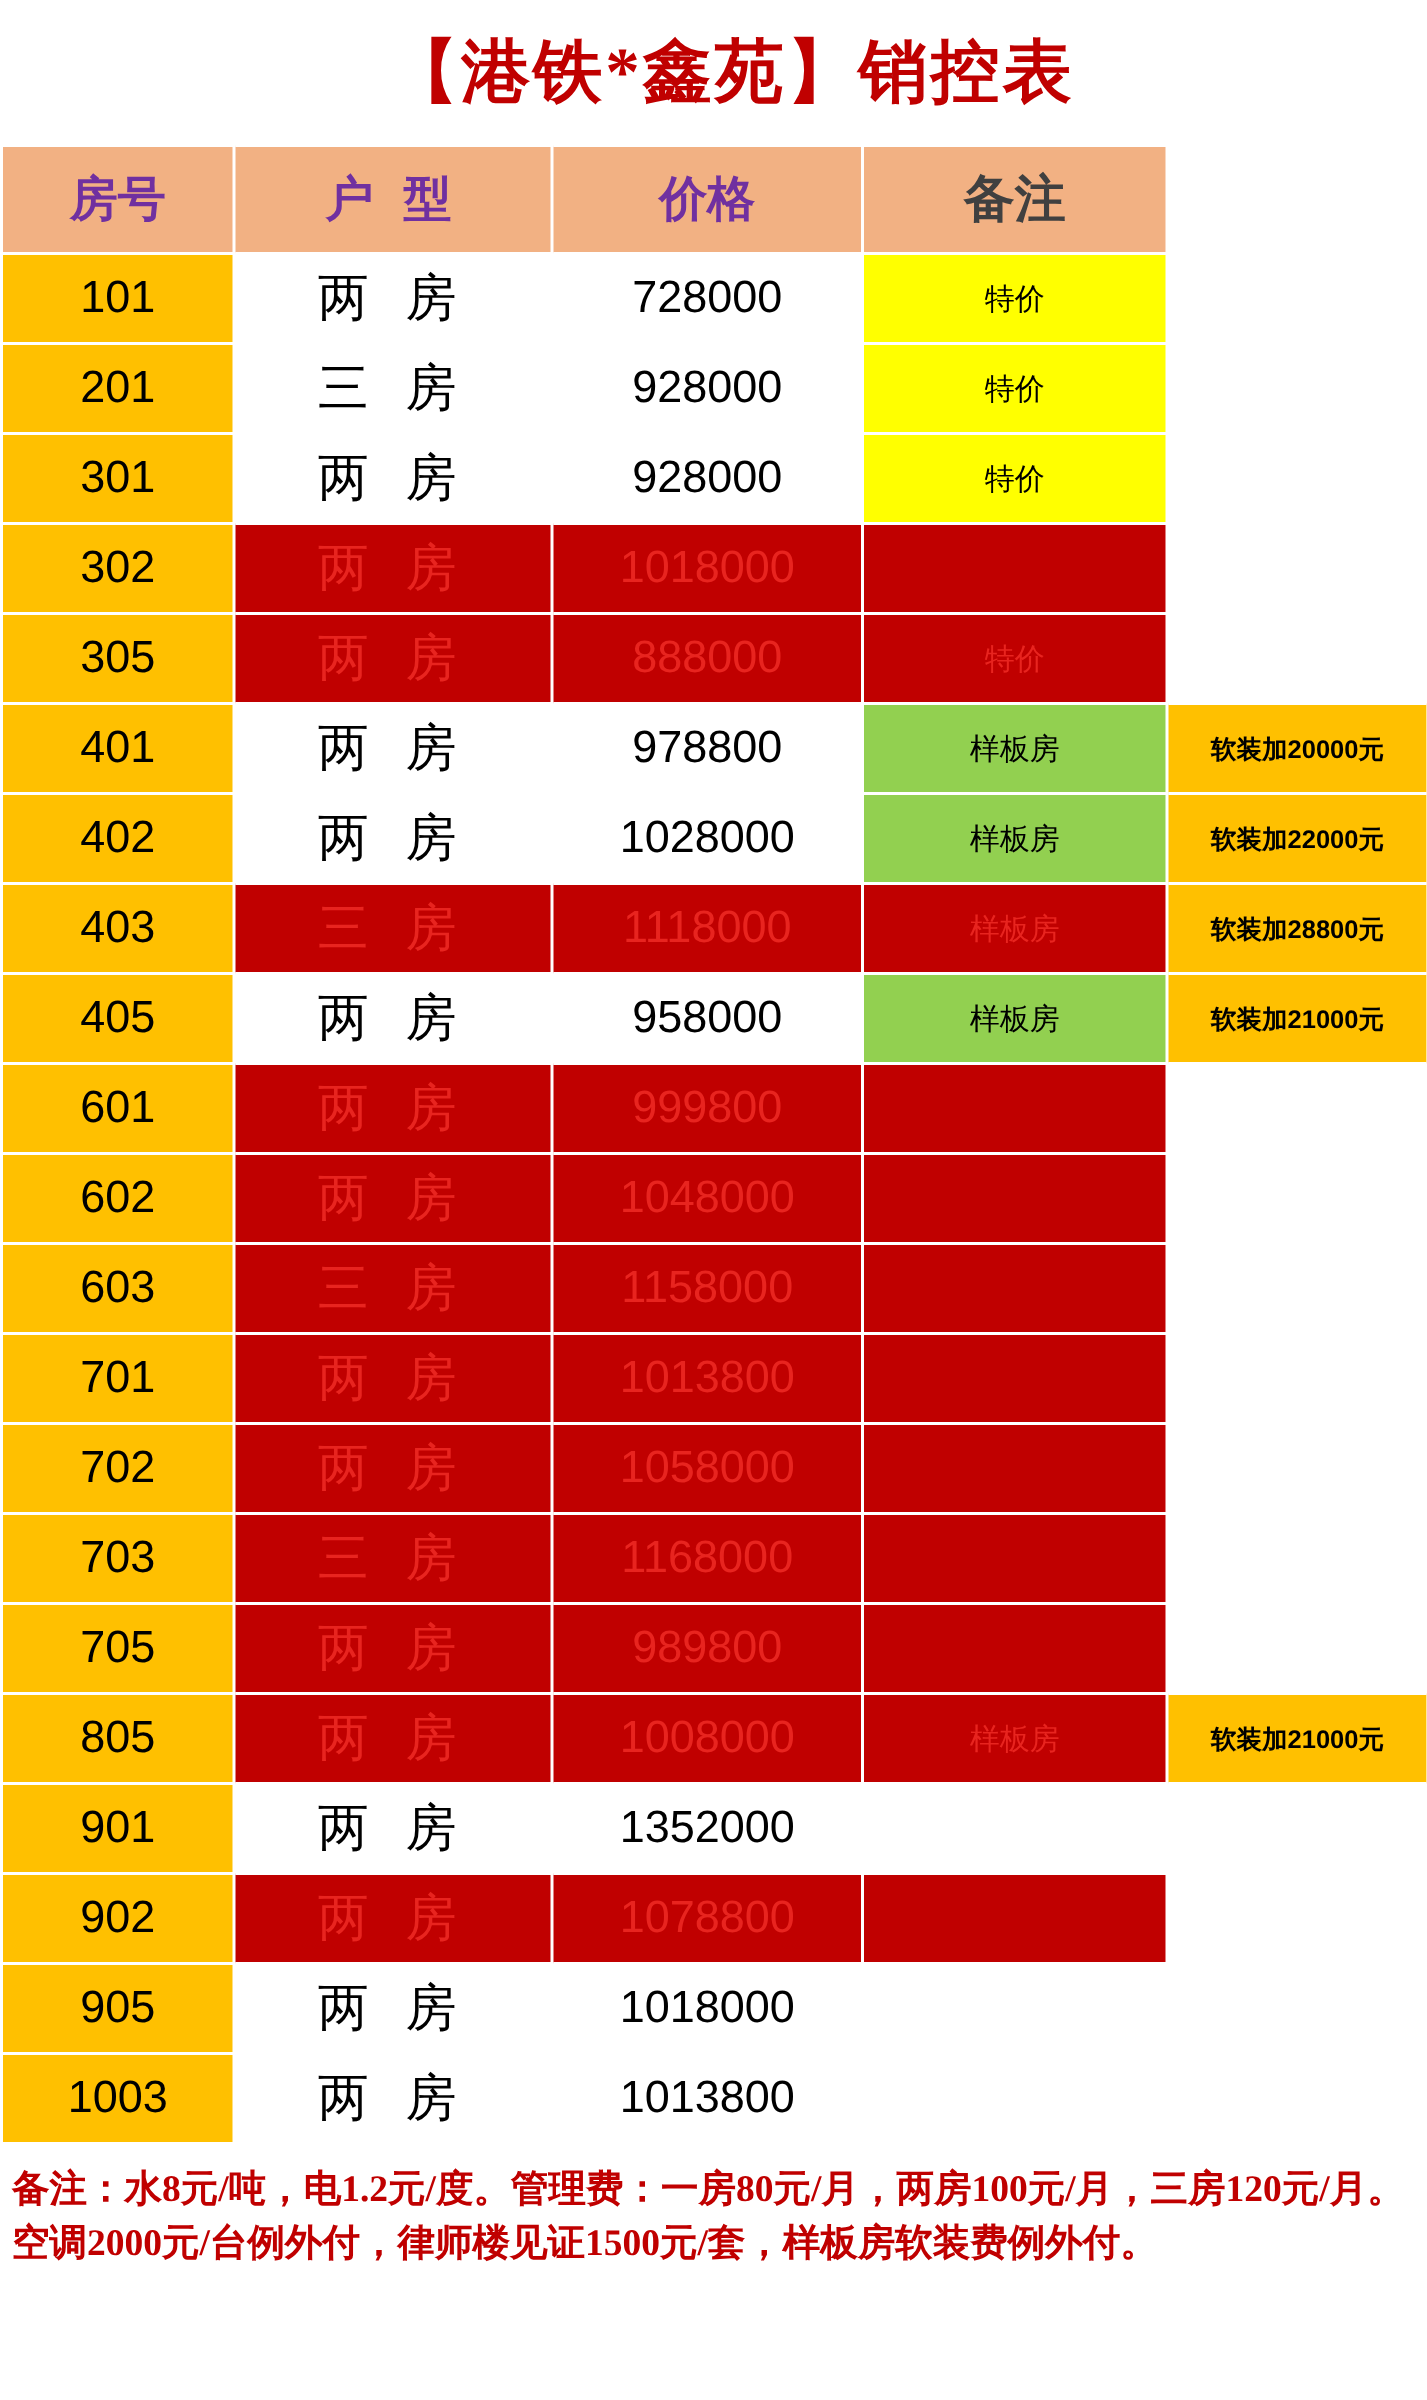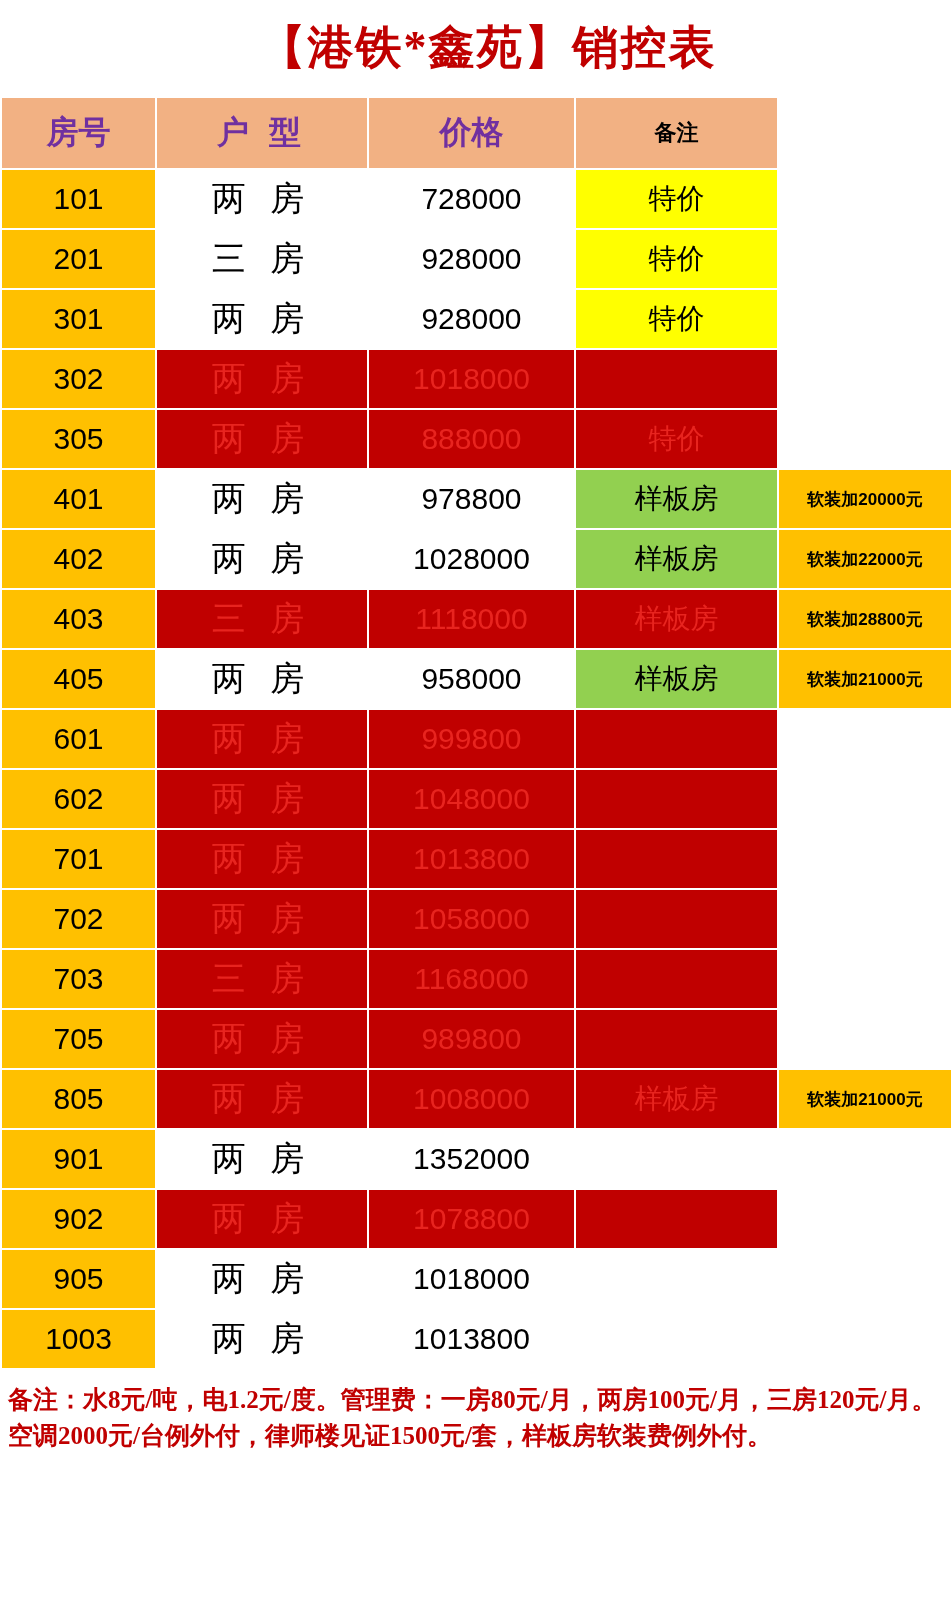--- a/index.html
+++ b/index.html
@@ -60,21 +60,21 @@
   thead th {
     height: 72px;
     background: #f2b183;
     font-size: 32px;
     font-weight: bold;
     font-family: "Liberation Serif", "DejaVu Serif", serif;
   }
   th.h-room  { color: #7030a0; }
   th.h-type  { color: #7030a0; letter-spacing: 6px; }
   th.h-price { color: #7030a0; }
-  th.h-note  { color: #000000; font-size: 22px; }
+  th.h-note  { color: #404040; font-size: 34px; }
   th.h-blank { background: #ffffff; border-top-color: #ffffff; border-right-color: #ffffff; }
 
   tbody tr { height: 60px; }
   td.room {
     background: #ffc000;
     color: #000000;
     font-size: 30px;
     font-family: "Liberation Sans", sans-serif;
   }
   td.type {
@@ -86,21 +86,21 @@
   }
   td.price {
     background: #ffffff;
     color: #000000;
     font-size: 30px;
     font-family: "Liberation Sans", sans-serif;
   }
   td.note {
     background: #ffffff;
     color: #000000;
-    font-size: 28px;
+    font-size: 20px;
     font-family: Liberation Mono, monospace;
   }
   td.extra {
     background: #ffffff;
     color: #000000;
     font-size: 17px;
     font-weight: bold;
     font-family: "Liberation Sans", sans-serif;
   }
   
@@ -247,20 +247,27 @@
           <td class="extra empty"></td>
         </tr>
         <tr class="sold">
           <td class="room">602</td>
           <td class="type">两 房</td>
           <td class="price">1048000</td>
           <td class="note"></td>
           <td class="extra empty"></td>
         </tr>
         <tr class="sold">
+          <td class="room">603</td>
+          <td class="type">三 房</td>
+          <td class="price">1158000</td>
+          <td class="note"></td>
+          <td class="extra empty"></td>
+        </tr>
+        <tr class="sold">
           <td class="room">701</td>
           <td class="type">两 房</td>
           <td class="price">1013800</td>
           <td class="note"></td>
           <td class="extra empty"></td>
         </tr>
         <tr class="sold">
           <td class="room">702</td>
           <td class="type">两 房</td>
           <td class="price">1058000</td>

